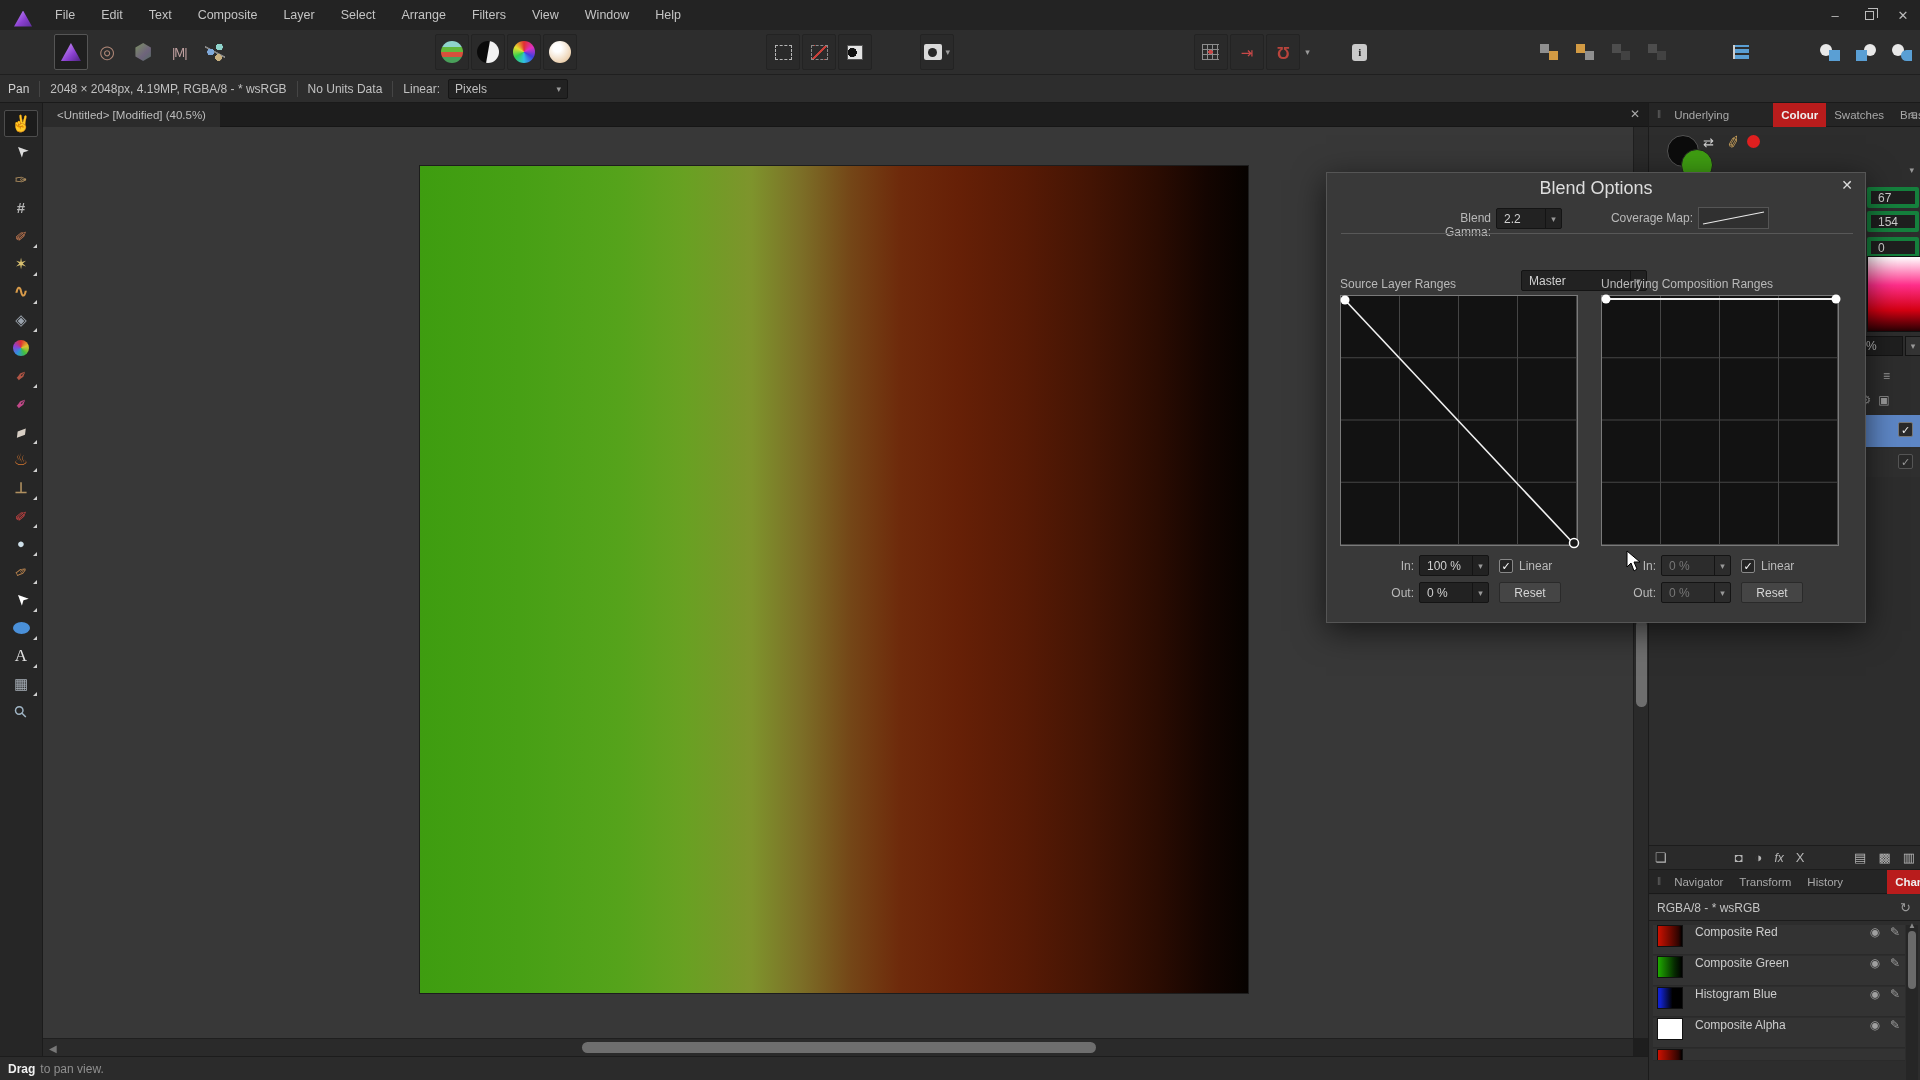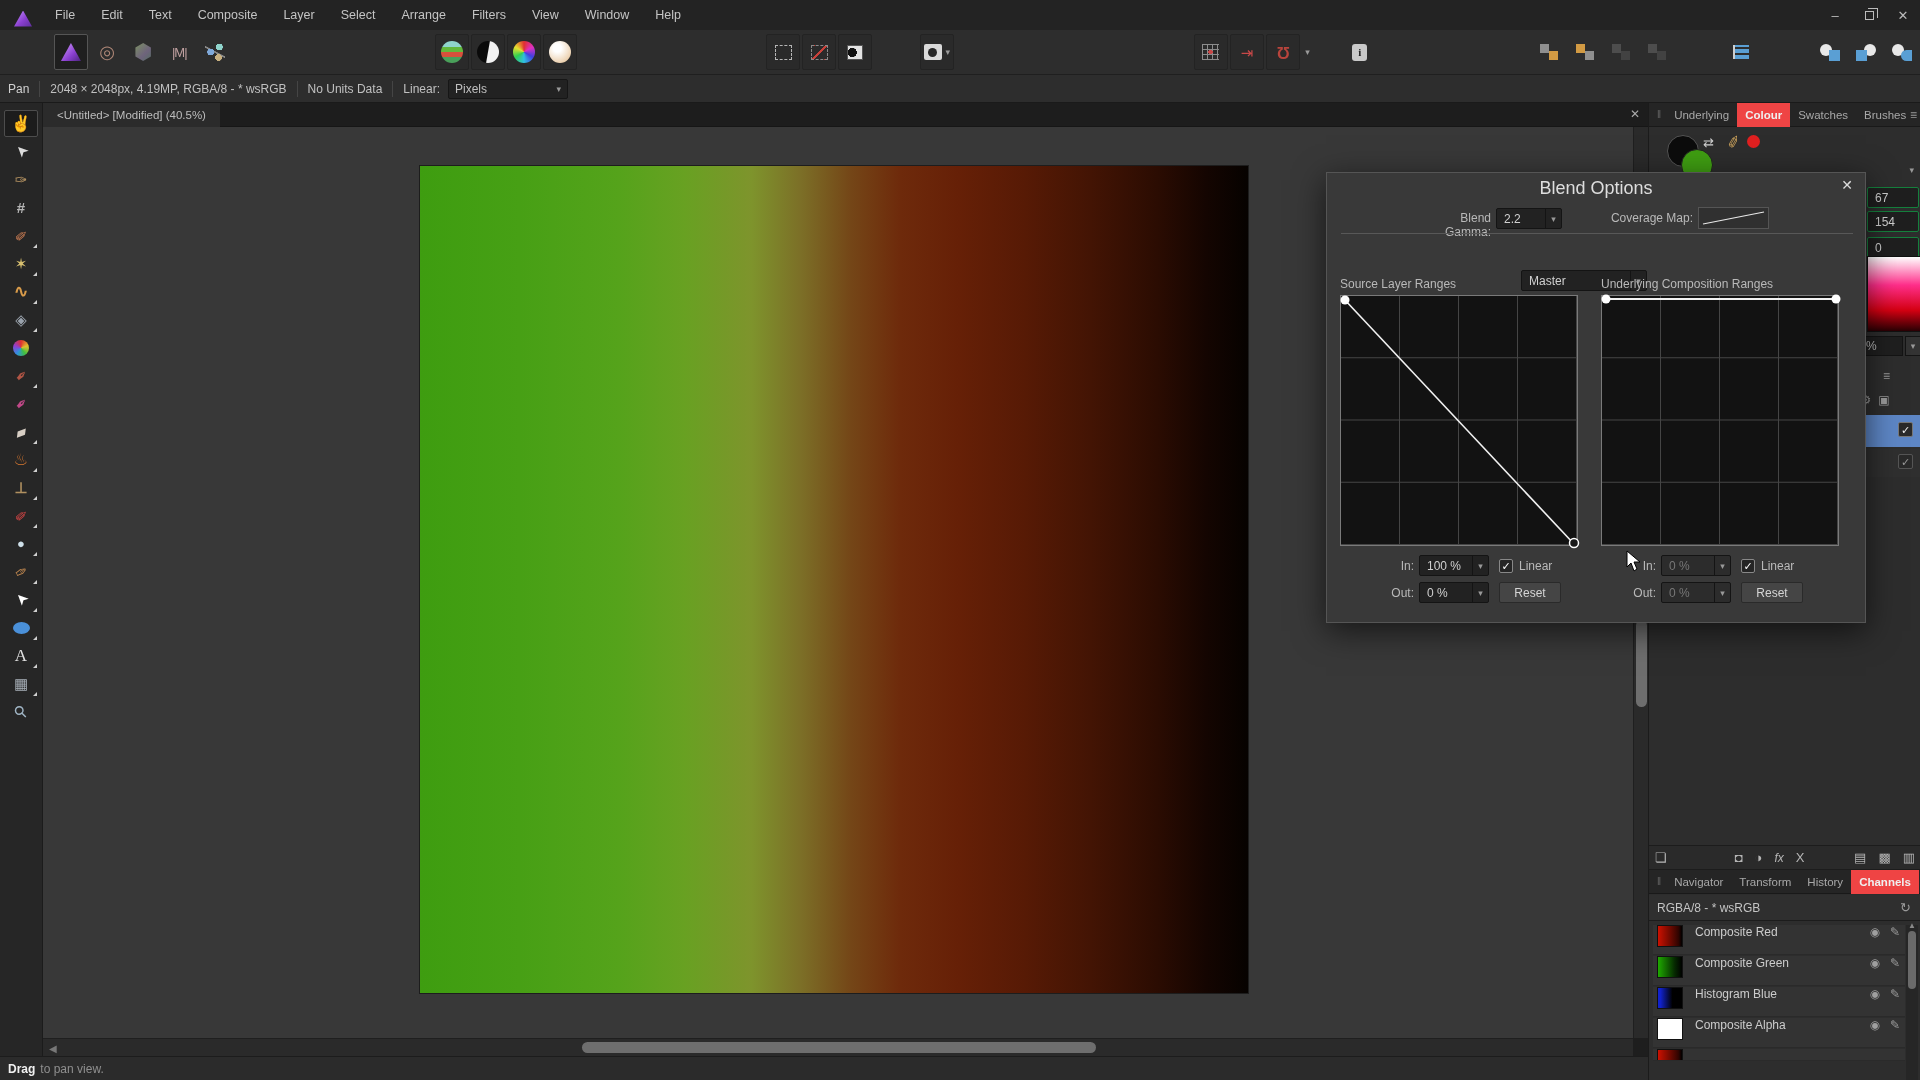--- a/index.html
+++ b/index.html
@@ -102,28 +102,28 @@
   
   #statusbar { left:0; top:1056px; width:1648px; height:24px; background:#2b2b2b; border-top:1px solid #1c1c1c;
     display:flex; align-items:center; padding-left:8px; }
   #statusbar b { color:#f0f0f0; margin-right:5px; } #statusbar span { color:#8f8f8f;text-align:center; }
 
   
   #rightdock { left:1648px; top:103px; width:272px; height:977px; background:#2d2d2d; border-left:1px solid #1b1b1b; }
   .ptabbar { position:absolute; left:0; width:272px; height:24px; background:#252525; border-bottom:1px solid #191919;
     display:flex; align-items:center; font-size:11.5px; color:#a8a8a8; }
   .ptab { padding:0 8px; line-height:24px; }
-  .ptab.active { color:#efefef; background:#ef4444; font-weight:bold; }
+  .ptab.active { color:#efefef; background:#b91c1c; font-weight:bold;margin-left:36px; }
   .grip { color:#666; margin:0 4px 0 8px; font-size:10px; letter-spacing:1px; }
   .pmenu { position:absolute; right:4px; top:5px; color:#999; font-size:12px; }
 
   
   .swatch-black { left:18px; top:32px; width:32px; height:32px; border-radius:50%; background:#0c0c0c; border:1px solid #555; }
   .swatch-green { left:32px; top:46px; width:32px; height:32px; border-radius:50%; background:#3f9e12; border:1px solid #222; }
-  .mini-field { position:absolute; left:218px; width:52px; height:21px; background:#1f1f1f; border:1px solid #15803d;
+  .mini-field { position:absolute; left:218px; width:52px; height:21px; background:#1f1f1f; border:4px solid #15803d;
     border-radius:2px; display:flex; align-items:center; padding-left:7px; color:#cfcfcf; }
   .colorbox { position:absolute; left:218px; top:153px; width:54px; height:76px; border:1px solid #111;
     background:linear-gradient(to bottom, #ffffff 0%, #ff2e8a 38%, #d40012 72%, #2a0004 100%); }
   .pctbox { position:absolute; left:210px; top:233px; width:44px; height:20px; background:#1f1f1f; border:1px solid #141414;
     color:#bbb; display:flex; align-items:center; padding-left:6px; }
   .pctdd { position:absolute; left:256px; top:233px; width:16px; height:20px; background:#333; border:1px solid #141414;
     color:#999; font-size:9px; display:flex; align-items:center; justify-content:center; }
 
   
   .lrow-head { position:absolute; left:200px; top:262px; width:72px; height:22px; color:#b5b5b5; display:flex; align-items:center; }

